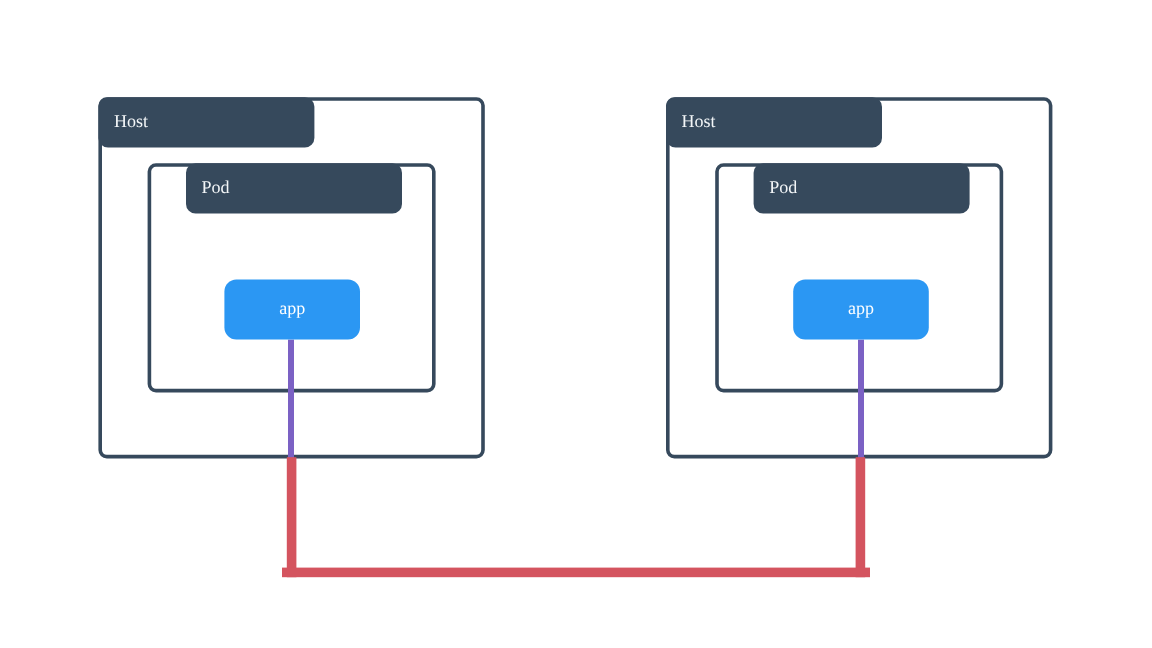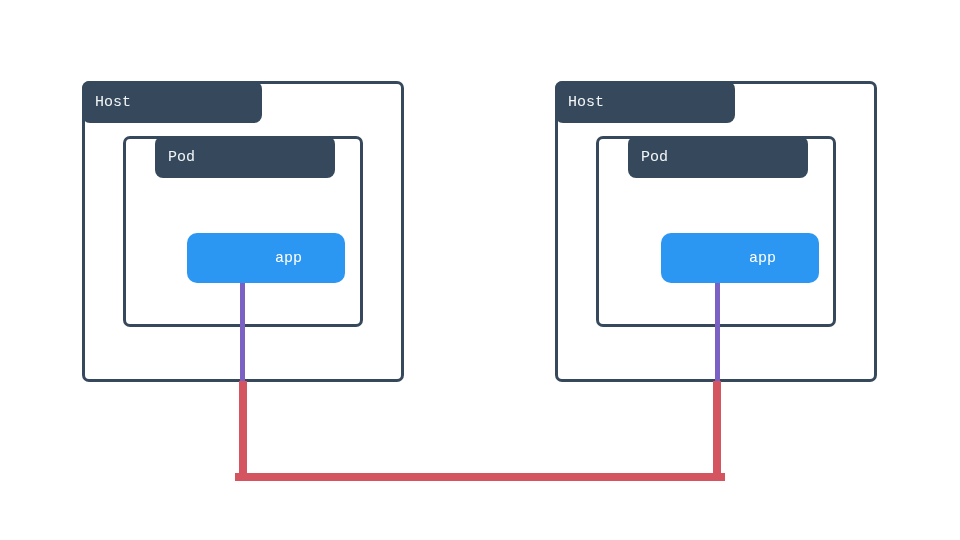--- a/index.html
+++ b/index.html
@@ -7,21 +7,21 @@
     padding: 0;
     width: 960px;
     height: 540px;
     overflow: hidden;
   }
   .canvas {
     position: relative;
     width: 864px;
     height: 540px;
     background: var(--background, #ffffff);
-    font-family: Liberation Mono, monospace;
+    font-family: Liberation Serif, serif;
   }
   
   .box {
     position: absolute;
     box-sizing: border-box;
     background: #ffffff;
     border: 3px solid var(--container_border, #36495c);
     border-radius: 7px;
     z-index: 1;
   }
@@ -59,21 +59,20 @@
     height: 50px;
     top: 233px;
     background: var(--app_bg, #2b97f3);
     border-radius: 10px;
     color: var(--app_text, #ffffff);
     font-size: 15px;
     display: flex;
     align-items: center;
     justify-content: center;
     z-index: 5;
-    padding-left: 45px;
   }
   #app-node-0 { left: 187px; }
   #app-node-1 { left: 661px; }
   
   .link { position: absolute; z-index: 3; }
   .link-purple {
     width: 5px;
     height: 99px;
     top: 283px;
     background: var(--inside_host_link, #7b61c4);

